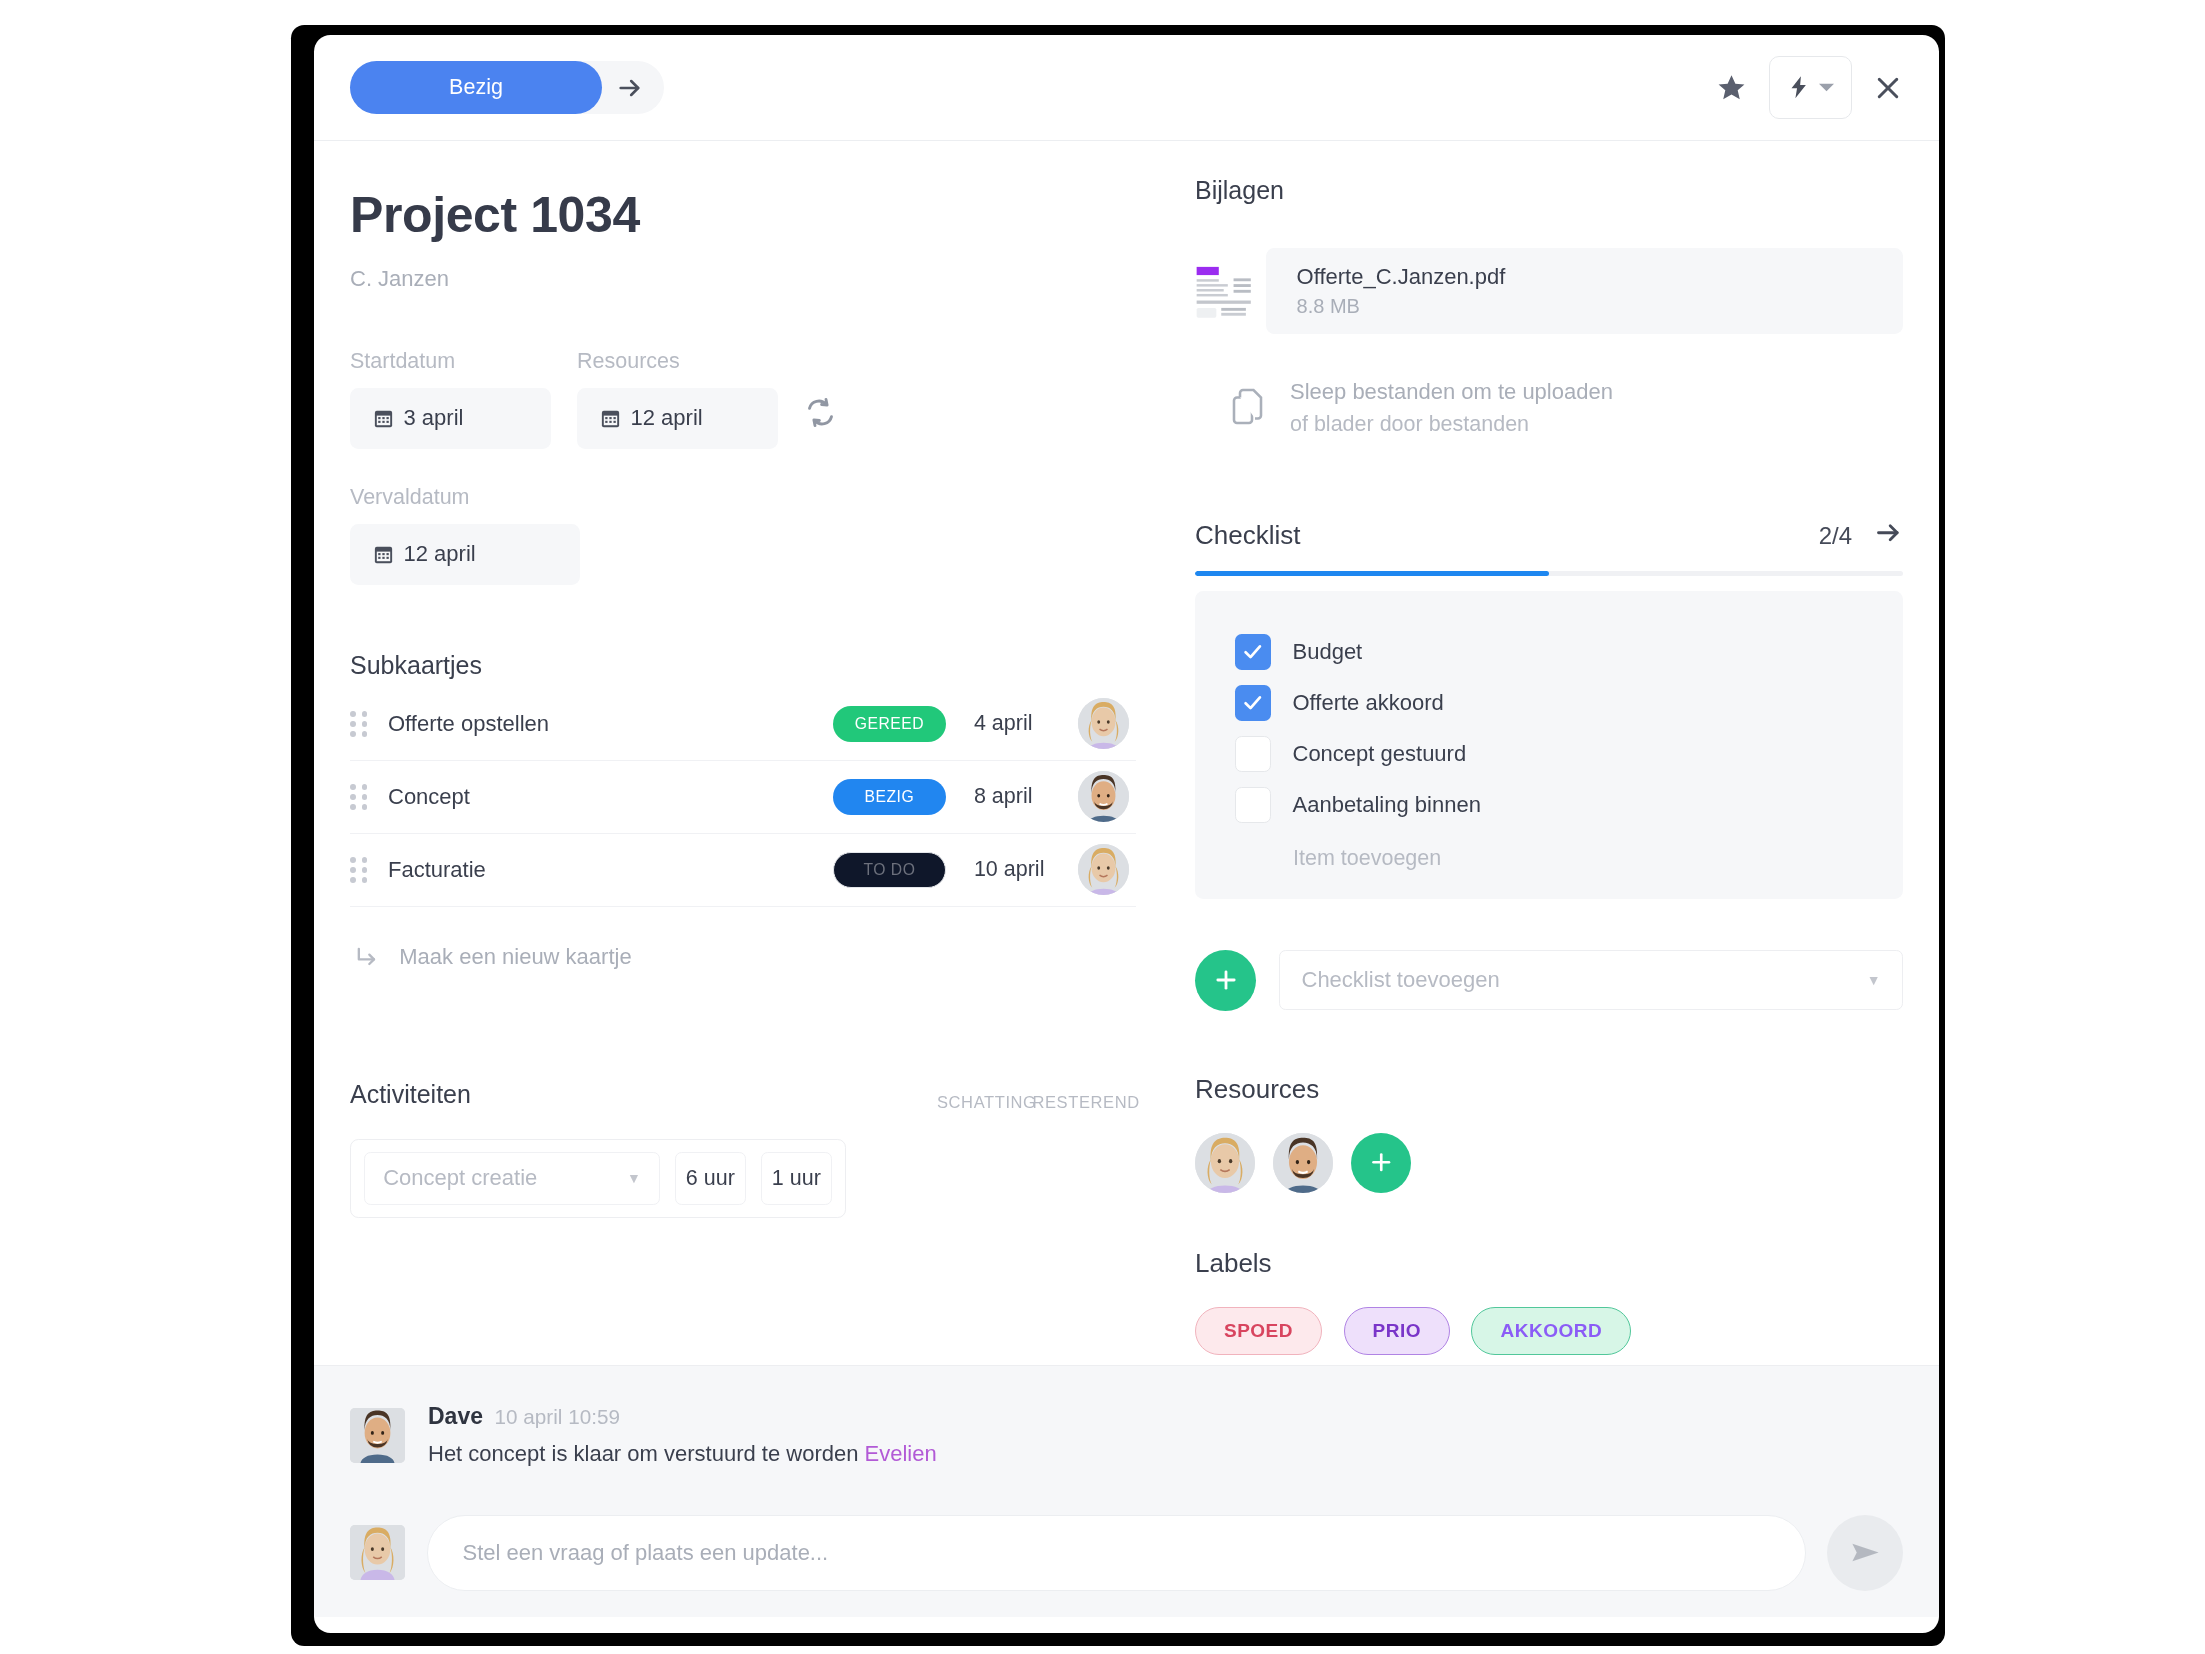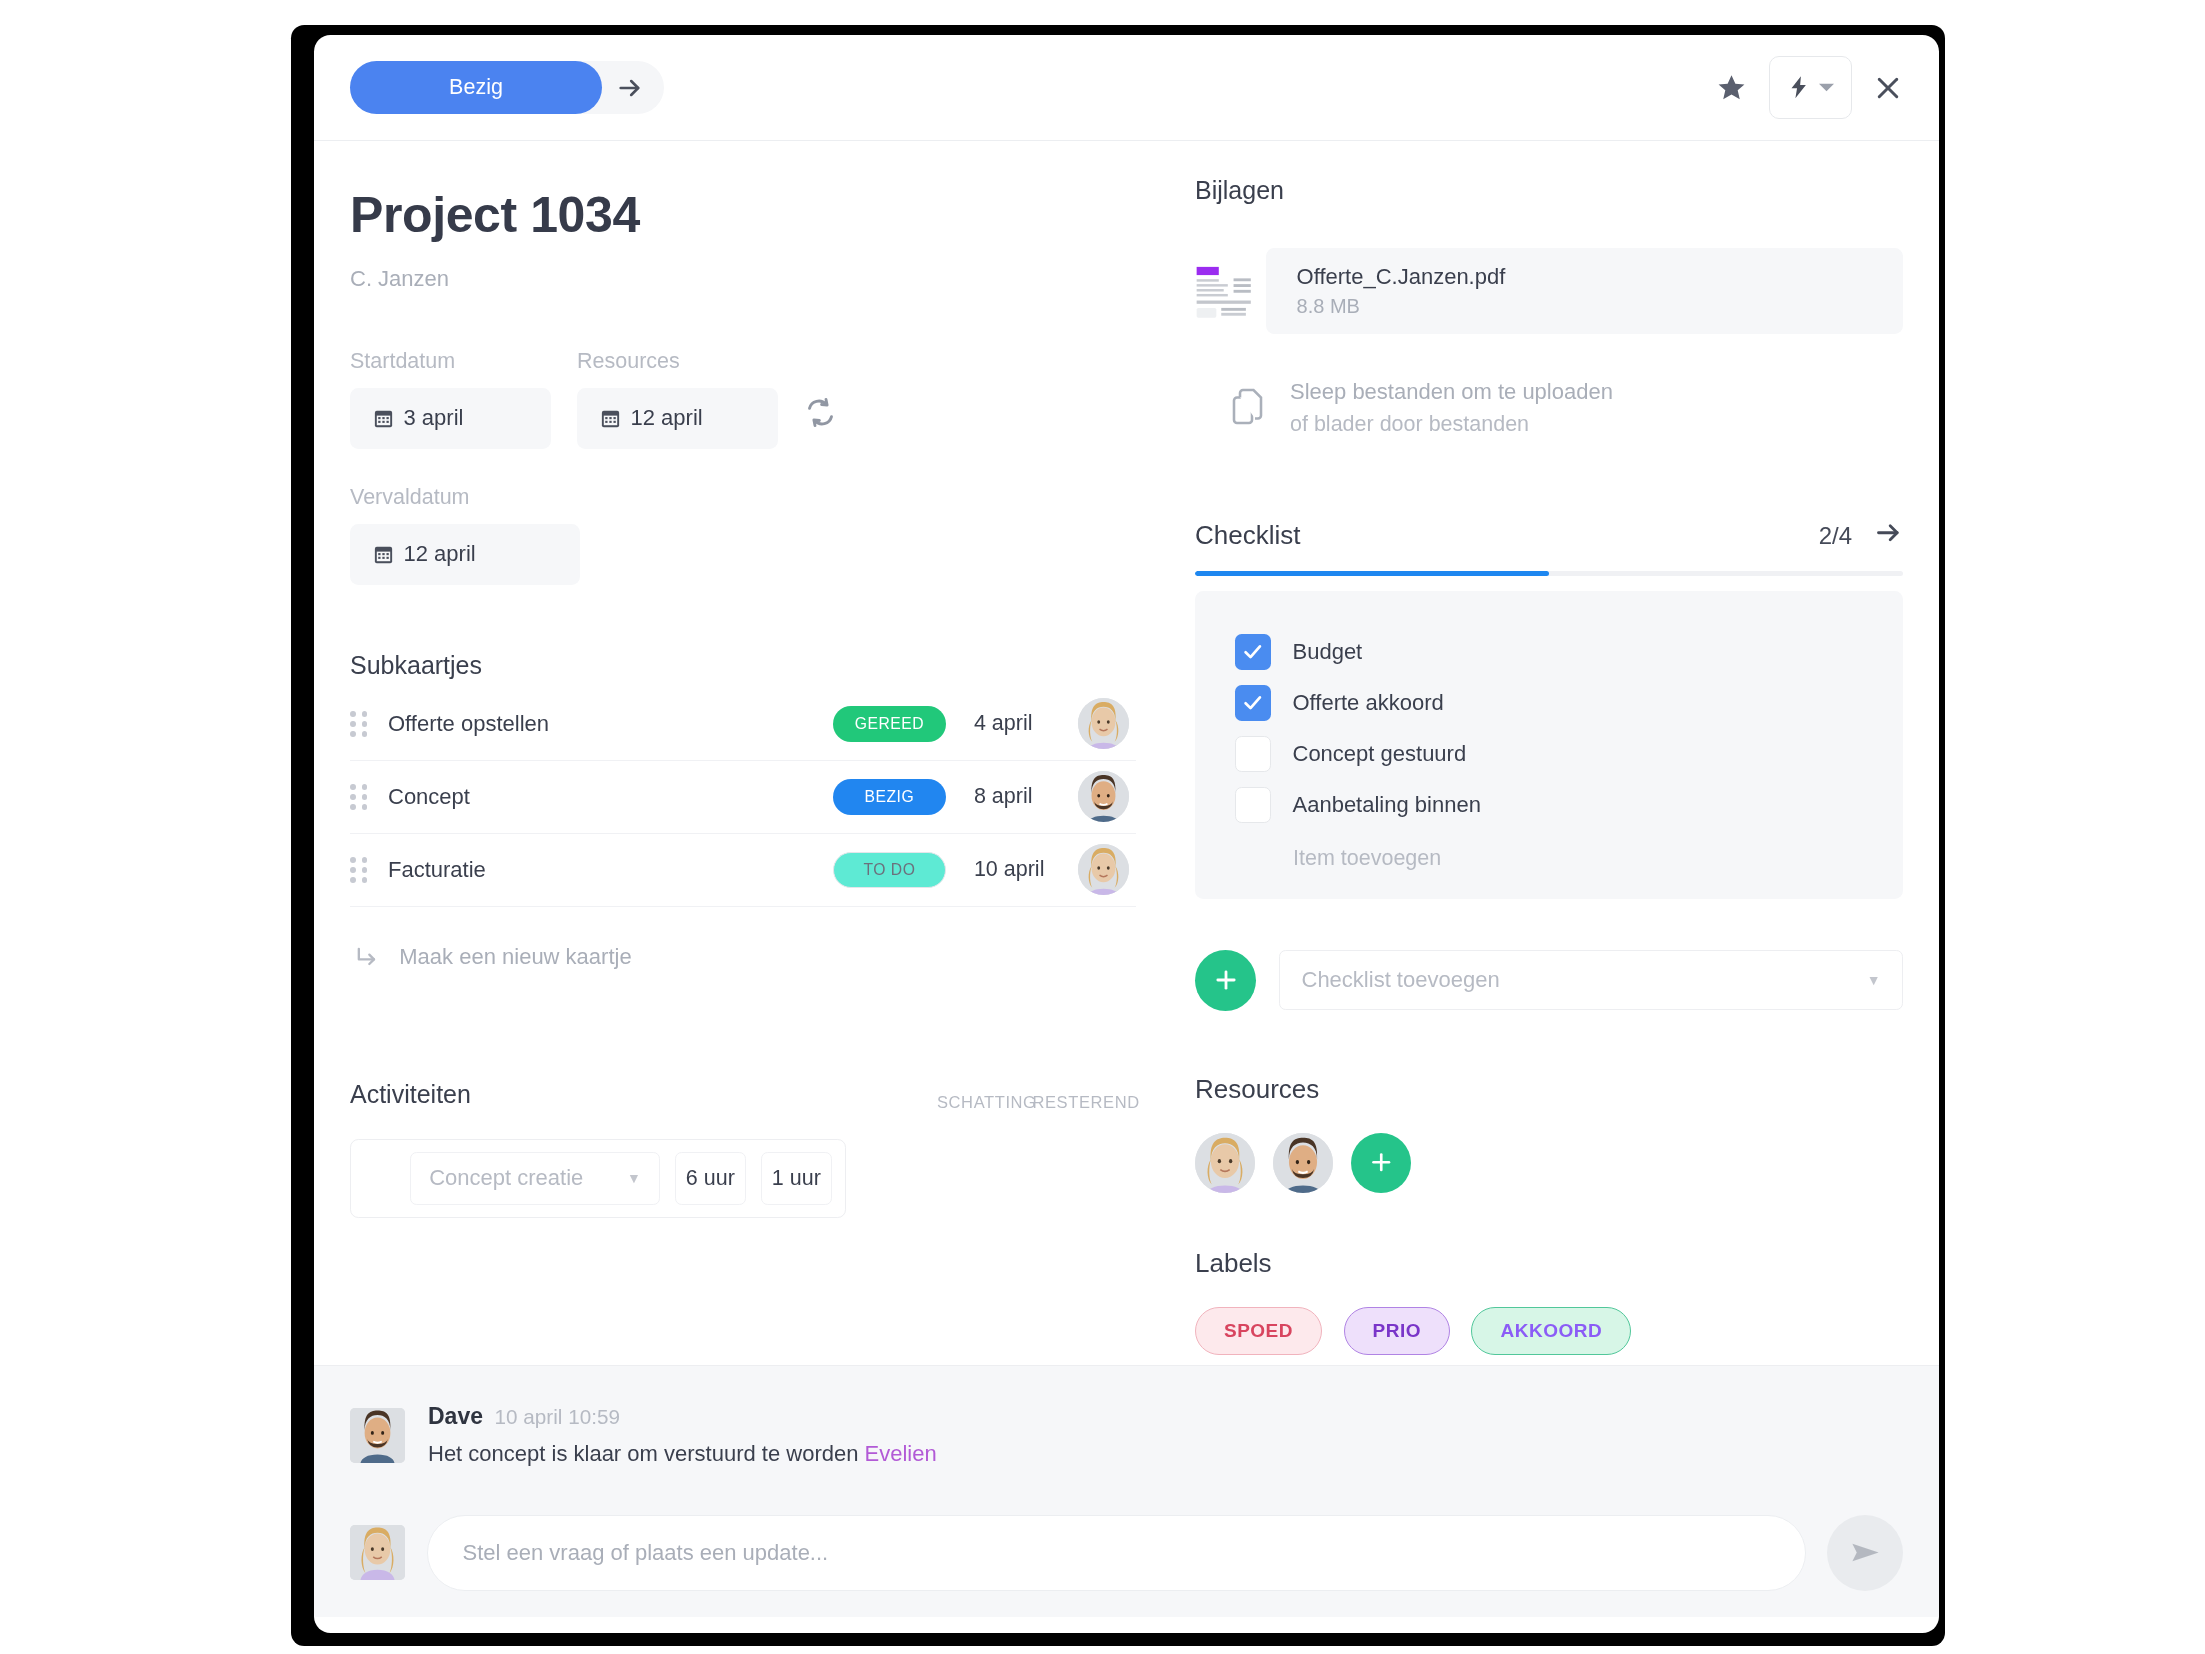--- a/index.html
+++ b/index.html
@@ -127,21 +127,21 @@
   .status-badge {
     font-size: 15.7px; font-weight: normal; letter-spacing: 0.5px;
     border-radius: 25px;
     height: 36px; min-width: 113px;
     display: flex; align-items: center; justify-content: center;
     color: #fff;
     cursor: pointer;
   }
   .badge-gereed { background: #21c87a; }
   .badge-bezig  { background: #2186f0; }
-  .badge-todo   { background: #5eead4; color: #6c707c; border: 0.8px solid #e4e6ea; }
+  .badge-todo   { background: #0f172a; color: #6c707c; border: 0.8px solid #e4e6ea; }
   .subcard-date { font-size: 21.5px; color: #3a3f4d; width: 132px; text-align: left; padding-left: 28px; }
   .avatar {
     width: 51px; height: 51px; border-radius: 50%;
     overflow: hidden; background: #dfe1e5; flex: none;
   }
   .avatar svg { display: block; width: 100%; height: 100%; }
   .new-card-row {
     display: flex; align-items: center; gap: 18px;
     margin-top: 36px; padding-left: 3.3px;
     cursor: pointer;
@@ -162,21 +162,20 @@
     display: flex; align-items: center;
     padding: 0 13.2px; gap: 15px;
   }
   .act-select {
     flex: 1; height: 53px;
     border: 0.8px solid #f0f1f4; border-radius: 6.6px;
     display: flex; align-items: center;
     padding: 0 18px;
     font-size: 22px; color: #b6bac3;
     cursor: pointer;
-    margin-left: 46px;
   }
   .caret { margin-left: auto; color: #c3c6cd; font-size: 14px; }
   .act-val {
     width: 71px; height: 53px;
     border: 0.8px solid #f0f1f4; border-radius: 6.6px;
     display: flex; align-items: center; justify-content: center;
     font-size: 21.5px; color: #3a3f4d;
     cursor: pointer;
   }
 

